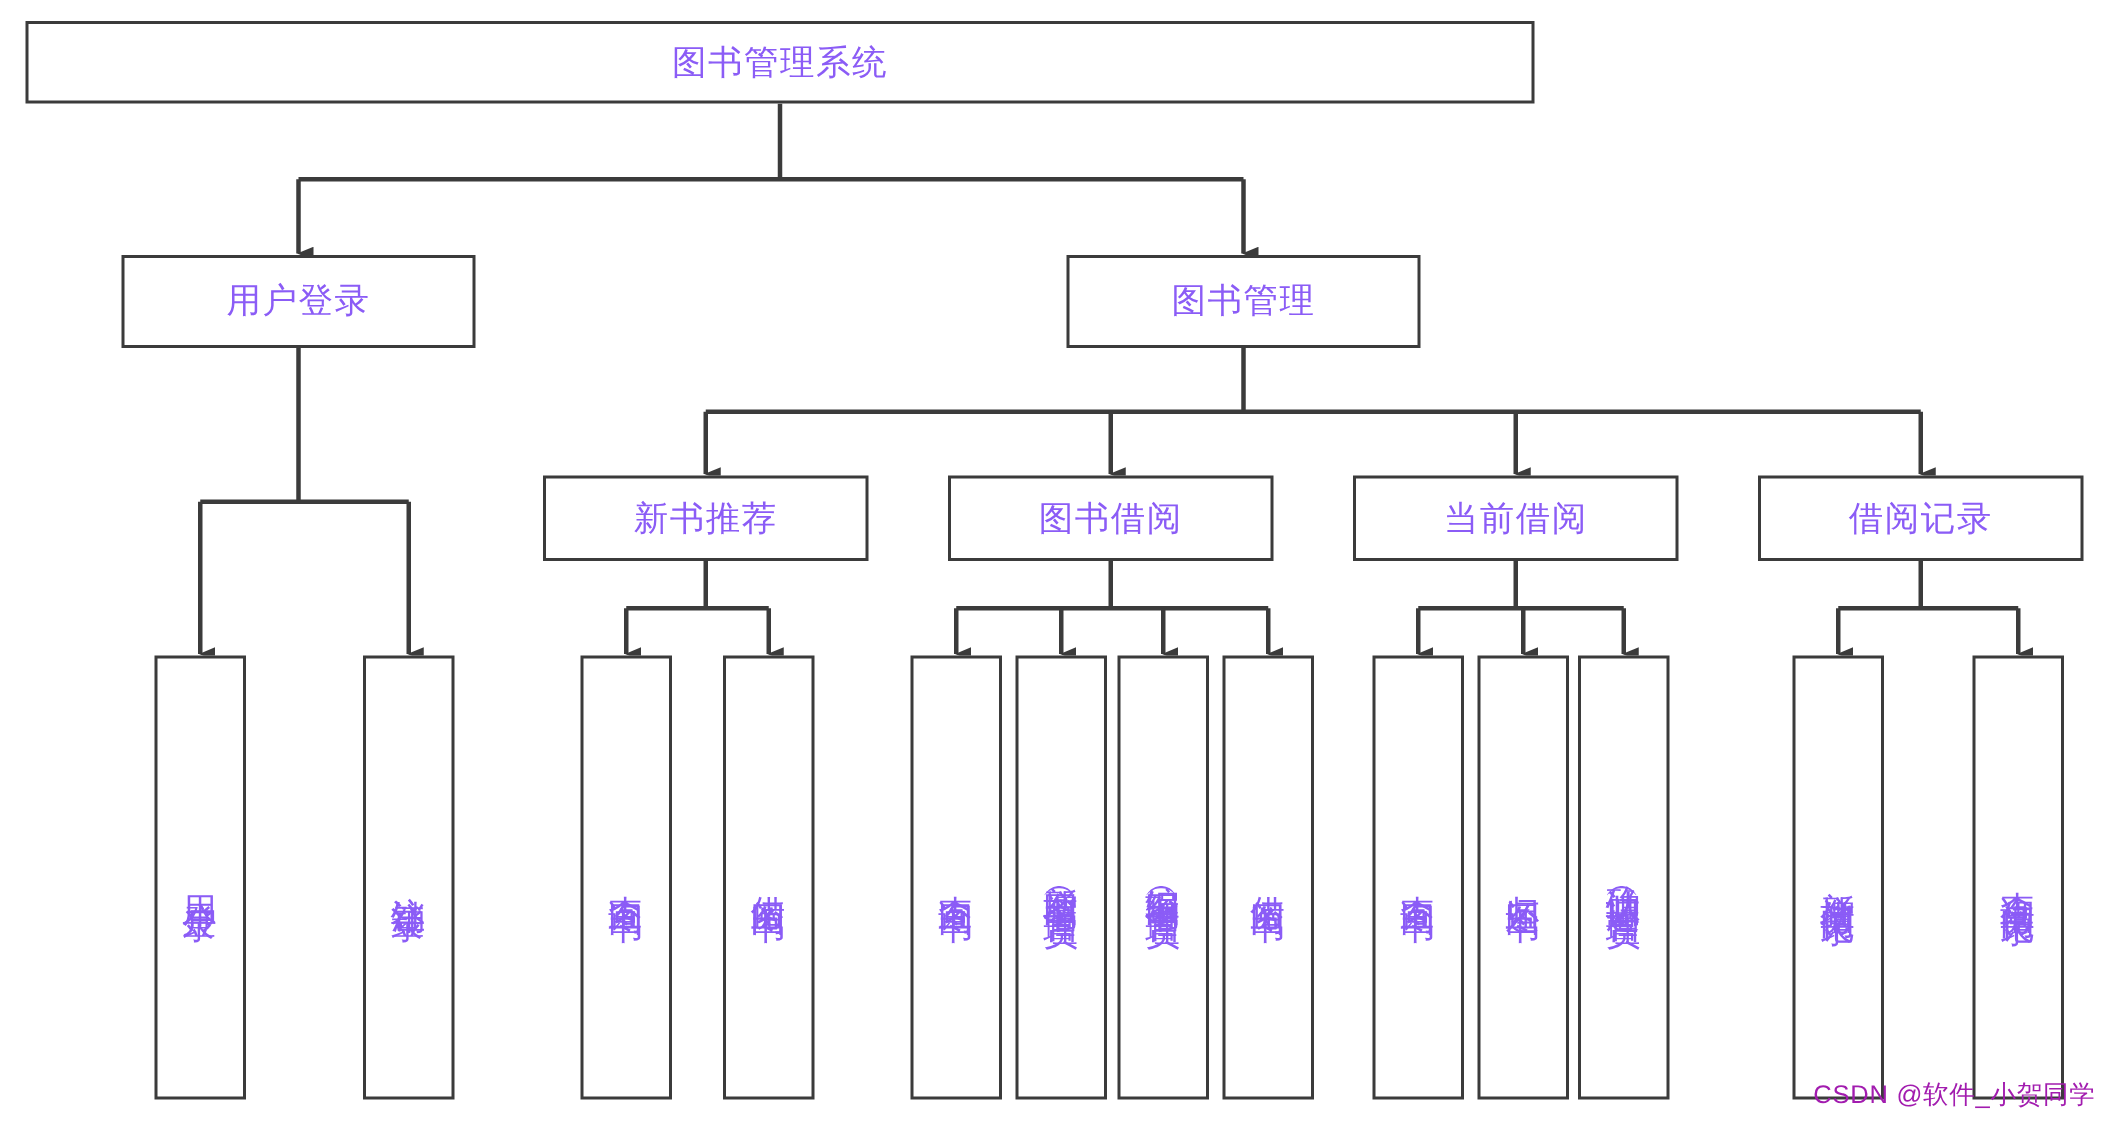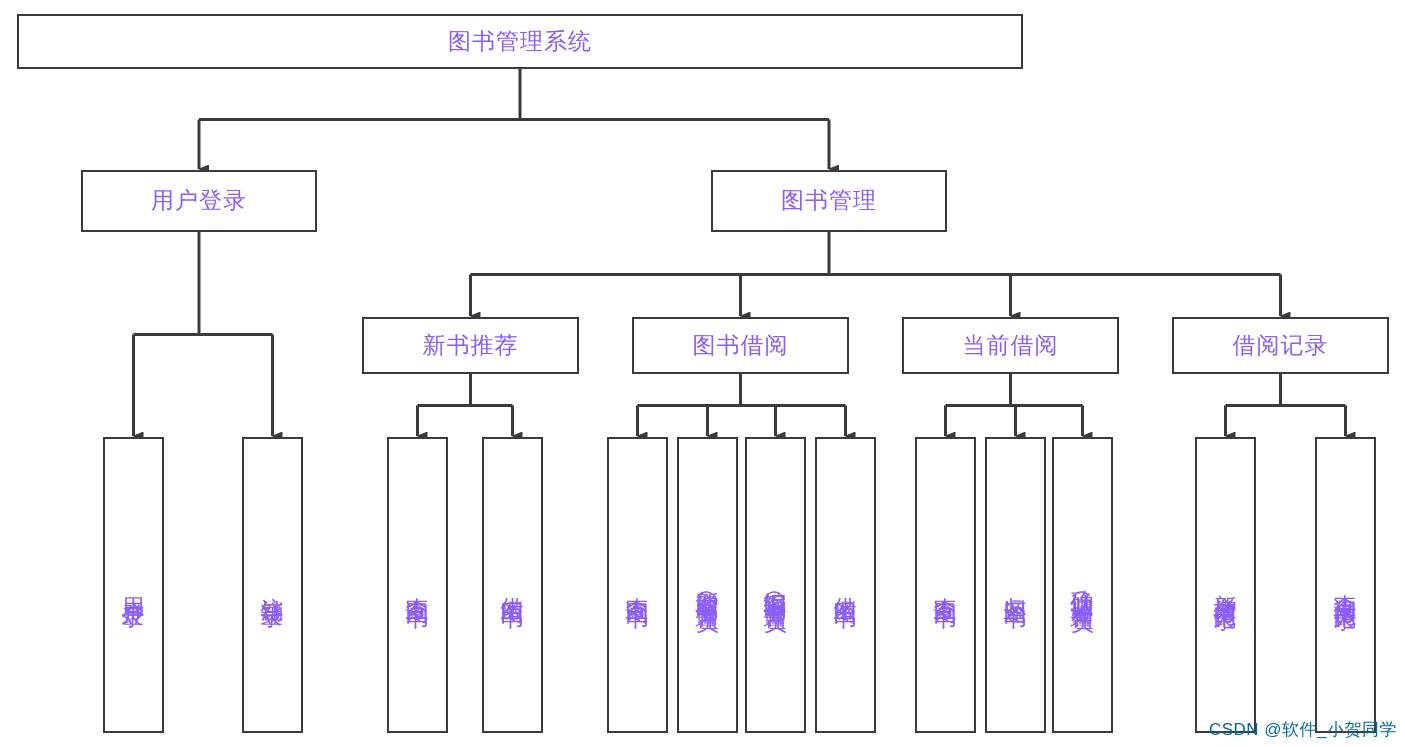--- a/index.html
+++ b/index.html
@@ -51,21 +51,21 @@
     writing-mode: vertical-rl;
     text-orientation: upright;
     white-space: nowrap;
     line-height: 1.05;
   }
   .watermark {
     position: absolute;
     right: 8px;
     bottom: 6px;
     font-size: 17px;
-    color: #0369a1;
+    color: #a21caf;
     white-space: nowrap;
     letter-spacing: 0.5px;
   }
 </style>
 </head>
 <body>
 
 <div id="canvas">
 
   <svg class="wires" viewBox="0 0 1405 747" xmlns="http://www.w3.org/2000/svg">

